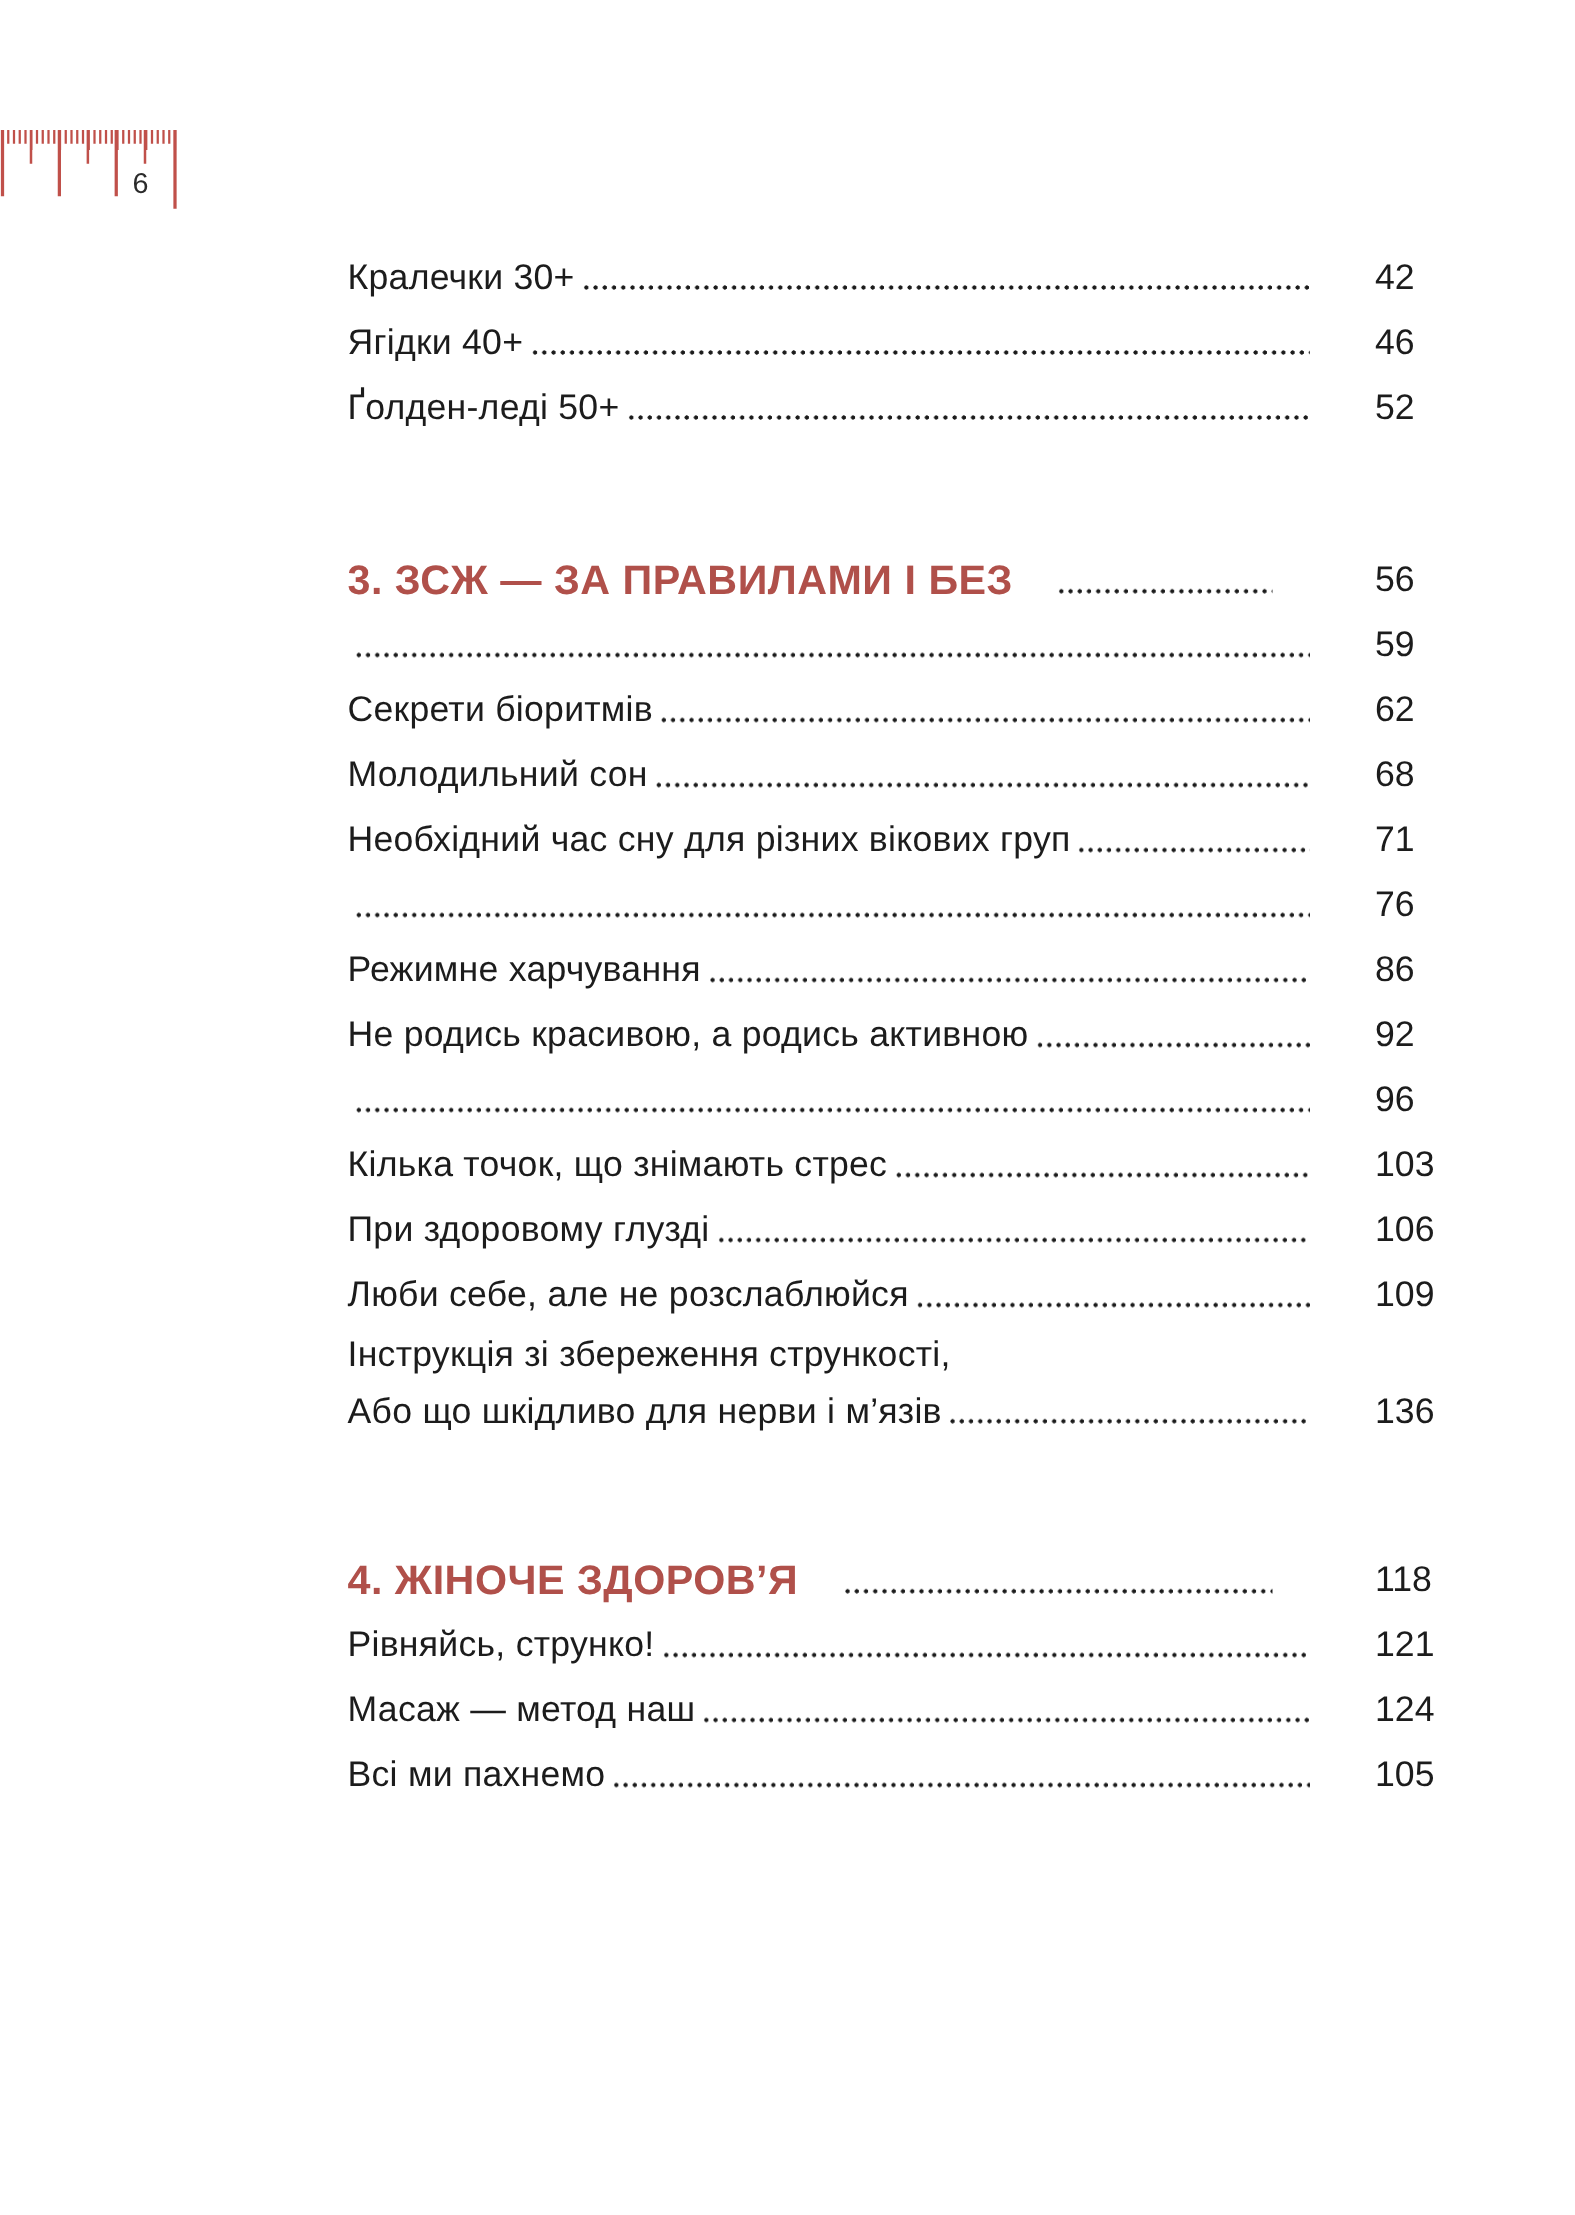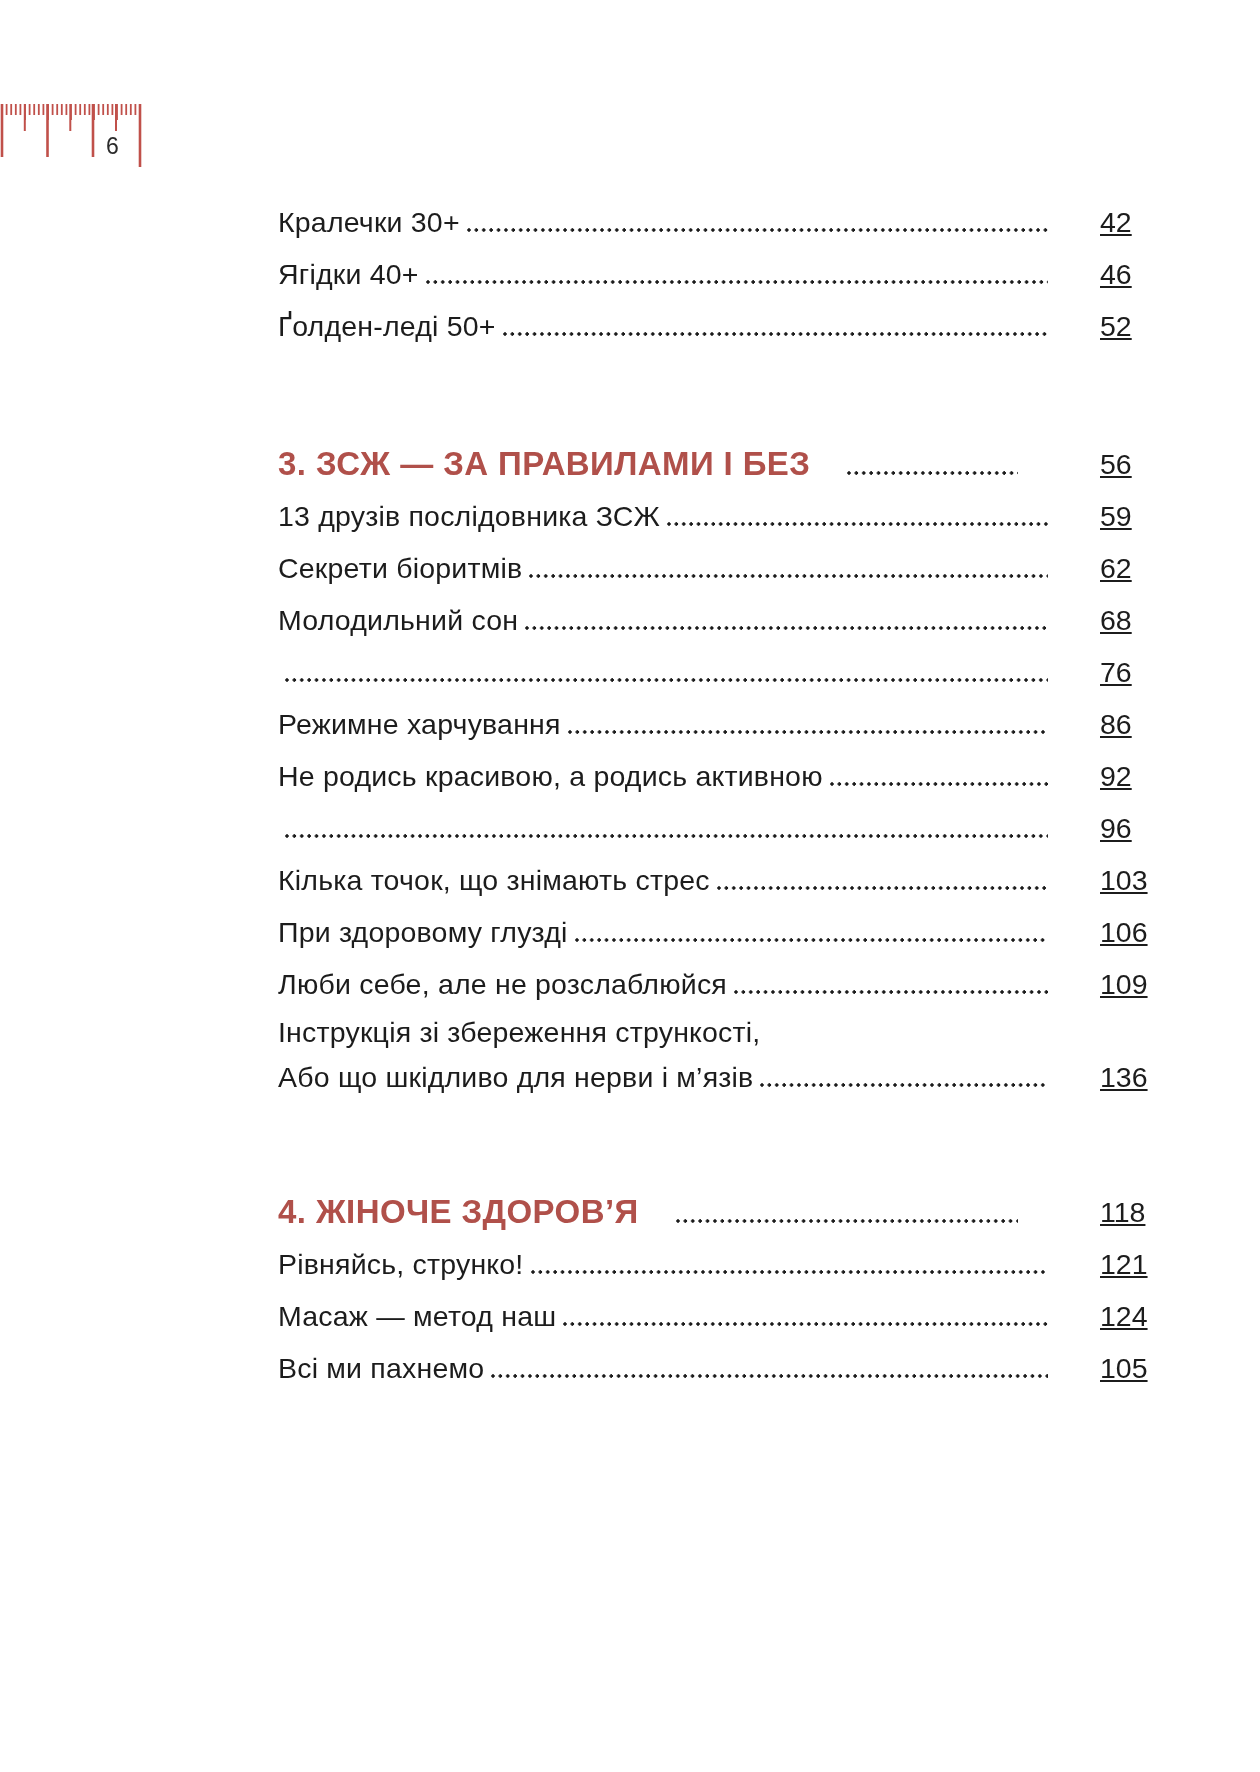--- a/index.html
+++ b/index.html
@@ -59,21 +59,20 @@
     background-image: radial-gradient(circle at 2px 2px, #1b1b1b 1.5px, transparent 1.9px);
     background-size: 7.4px 4px;
     background-repeat: repeat-x;
     background-position: left bottom;
   }
   .num {
     flex: 0 0 auto;
     width: 88px;
     margin-left: 52px;
     text-align: left;
-    text-decoration: underline;
   }
   .heading { margin-top: 86px; gap: 30px; }
   .heading .title {
     font-weight: bold;
     font-size: 33px;
     letter-spacing: 0.4px;
     color: var(--accent, #b0504a);
   }
   .heading .leader { margin-bottom: 15px; }
   .entry-multiline .row { height: 45px; line-height: 45px; }
@@ -147,37 +146,41 @@
     <span class="num">52</span>
   </div>
 
   <div class="row heading">
     <span class="title">3. ЗСЖ — ЗА ПРАВИЛАМИ І БЕЗ</span>
     <span class="leader"></span>
     <span class="num">56</span>
   </div>
 
   <div class="row">
-    <span class="title">13 друзів послідовника ЗСЖ</span>
     <span class="leader"></span>
     <span class="num">59</span>
   </div>
 
   <div class="row">
     <span class="title">Секрети біоритмів</span>
     <span class="leader"></span>
     <span class="num">62</span>
   </div>
 
   <div class="row">
     <span class="title">Молодильний сон</span>
     <span class="leader"></span>
     <span class="num">68</span>
   </div>
 
+  <div class="row">
+    <span class="title">Необхідний час сну для різних вікових груп</span>
+    <span class="leader"></span>
+    <span class="num">71</span>
+  </div>
 
   <div class="row">
     <span class="leader"></span>
     <span class="num">76</span>
   </div>
 
   <div class="row">
     <span class="title">Режимне харчування</span>
     <span class="leader"></span>
     <span class="num">86</span>

